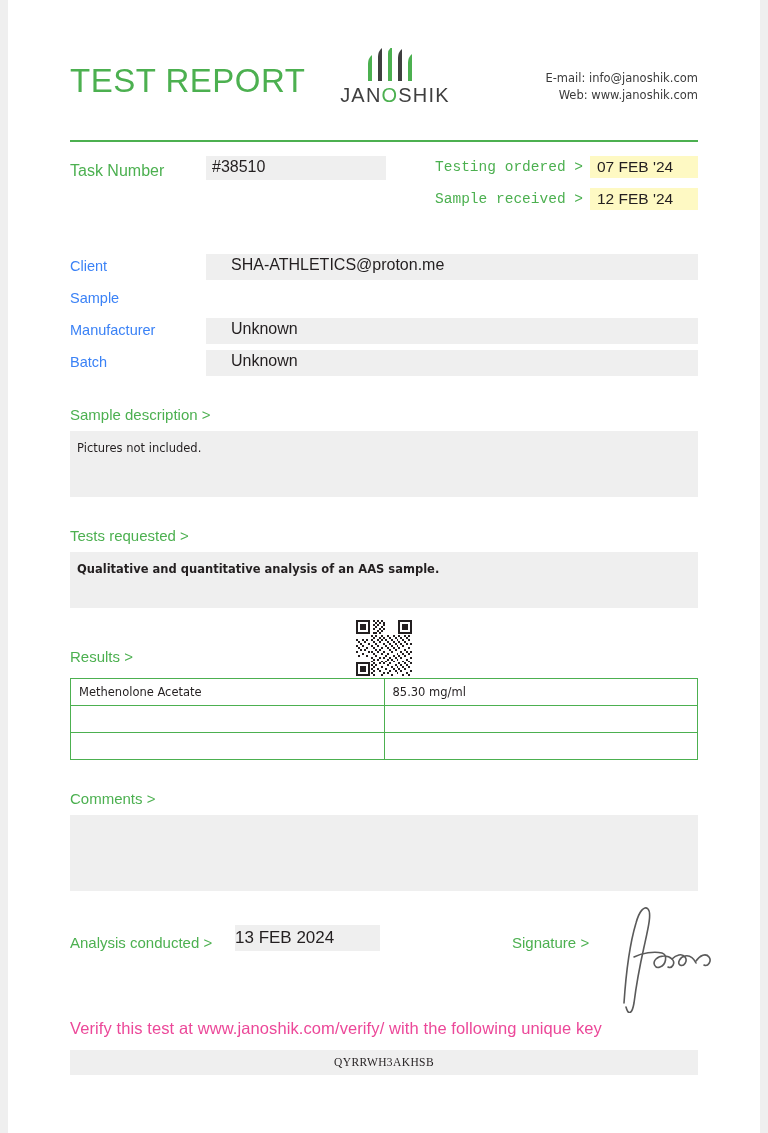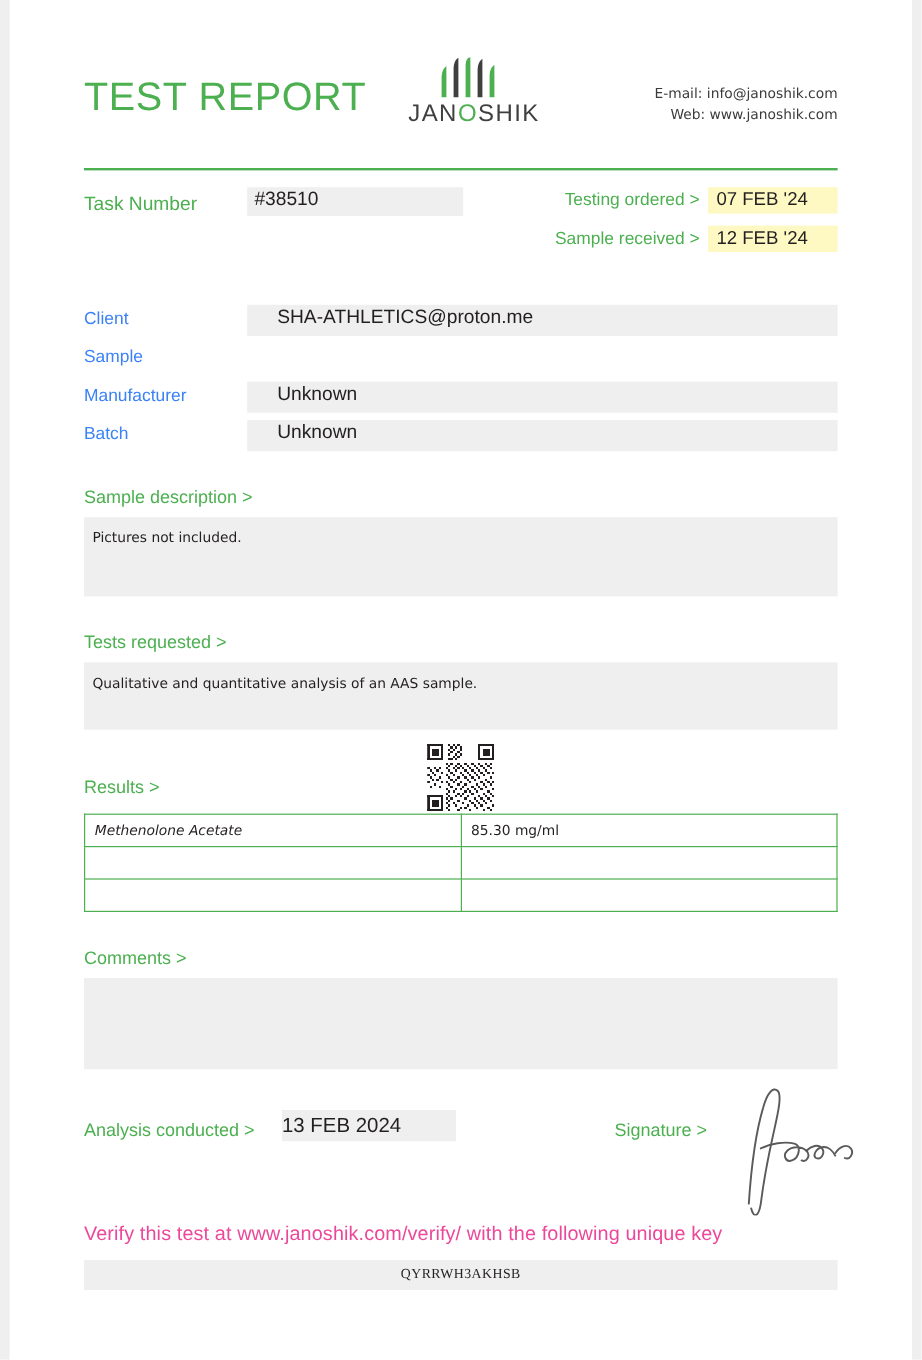--- a/index.html
+++ b/index.html
@@ -112,21 +112,21 @@
     display: flex;
     align-items: center;
     justify-content: flex-end;
     gap: 7px;
   }
   .date-line.l1 { top: 0px; }
   .date-line.l2 { top: 32px; }
   .date-caption {
     color: #4cb050;
     font-size: 14.5px;
-    font-family: Liberation Sans, sans-serif;
+    font-family: Liberation Mono, monospace;
   }
   .date-value {
     background: #fef9c3;
     padding: 2px 7px;
     font-size: 15.5px;
     font-family: "Liberation Sans", sans-serif;
     min-width: 108px;
     text-align: left;
   }
 
@@ -166,21 +166,21 @@
     margin-bottom: 8px;
   }
   .box {
     background: #efefef;
     padding: 9px 7px;
     font-size: 11.5px;
     line-height: 16px;
     color: #231f20;
   }
   .box.desc { height: 66px; }
-  .box.tests { height: 56px; }
+  .box.tests { height: 56px; font-weight: bold; }
   .box.comments { height: 76px; }
 
   
   .results-head-wrap {
     position: relative;
     height: 44px;
     margin-top: 26px;
   }
   .results-head {
     position: absolute;
@@ -199,21 +199,21 @@
     width: 100%;
     border-collapse: collapse;
   }
   table.results td {
     border: 1px solid #4cb050;
     height: 27px;
     padding: 3px 8px;
     font-size: 11.5px;
     color: #231f20;
   }
-  table.results td.c1 { width: 50%; font-style: italic; }
+  table.results td.c1 { width: 50%; }
 
   
   .footer-row {
     position: relative;
     height: 90px;
     margin-top: 34px;
   }
   .analysis-label {
     position: absolute;
     left: 0; top: 9px;

